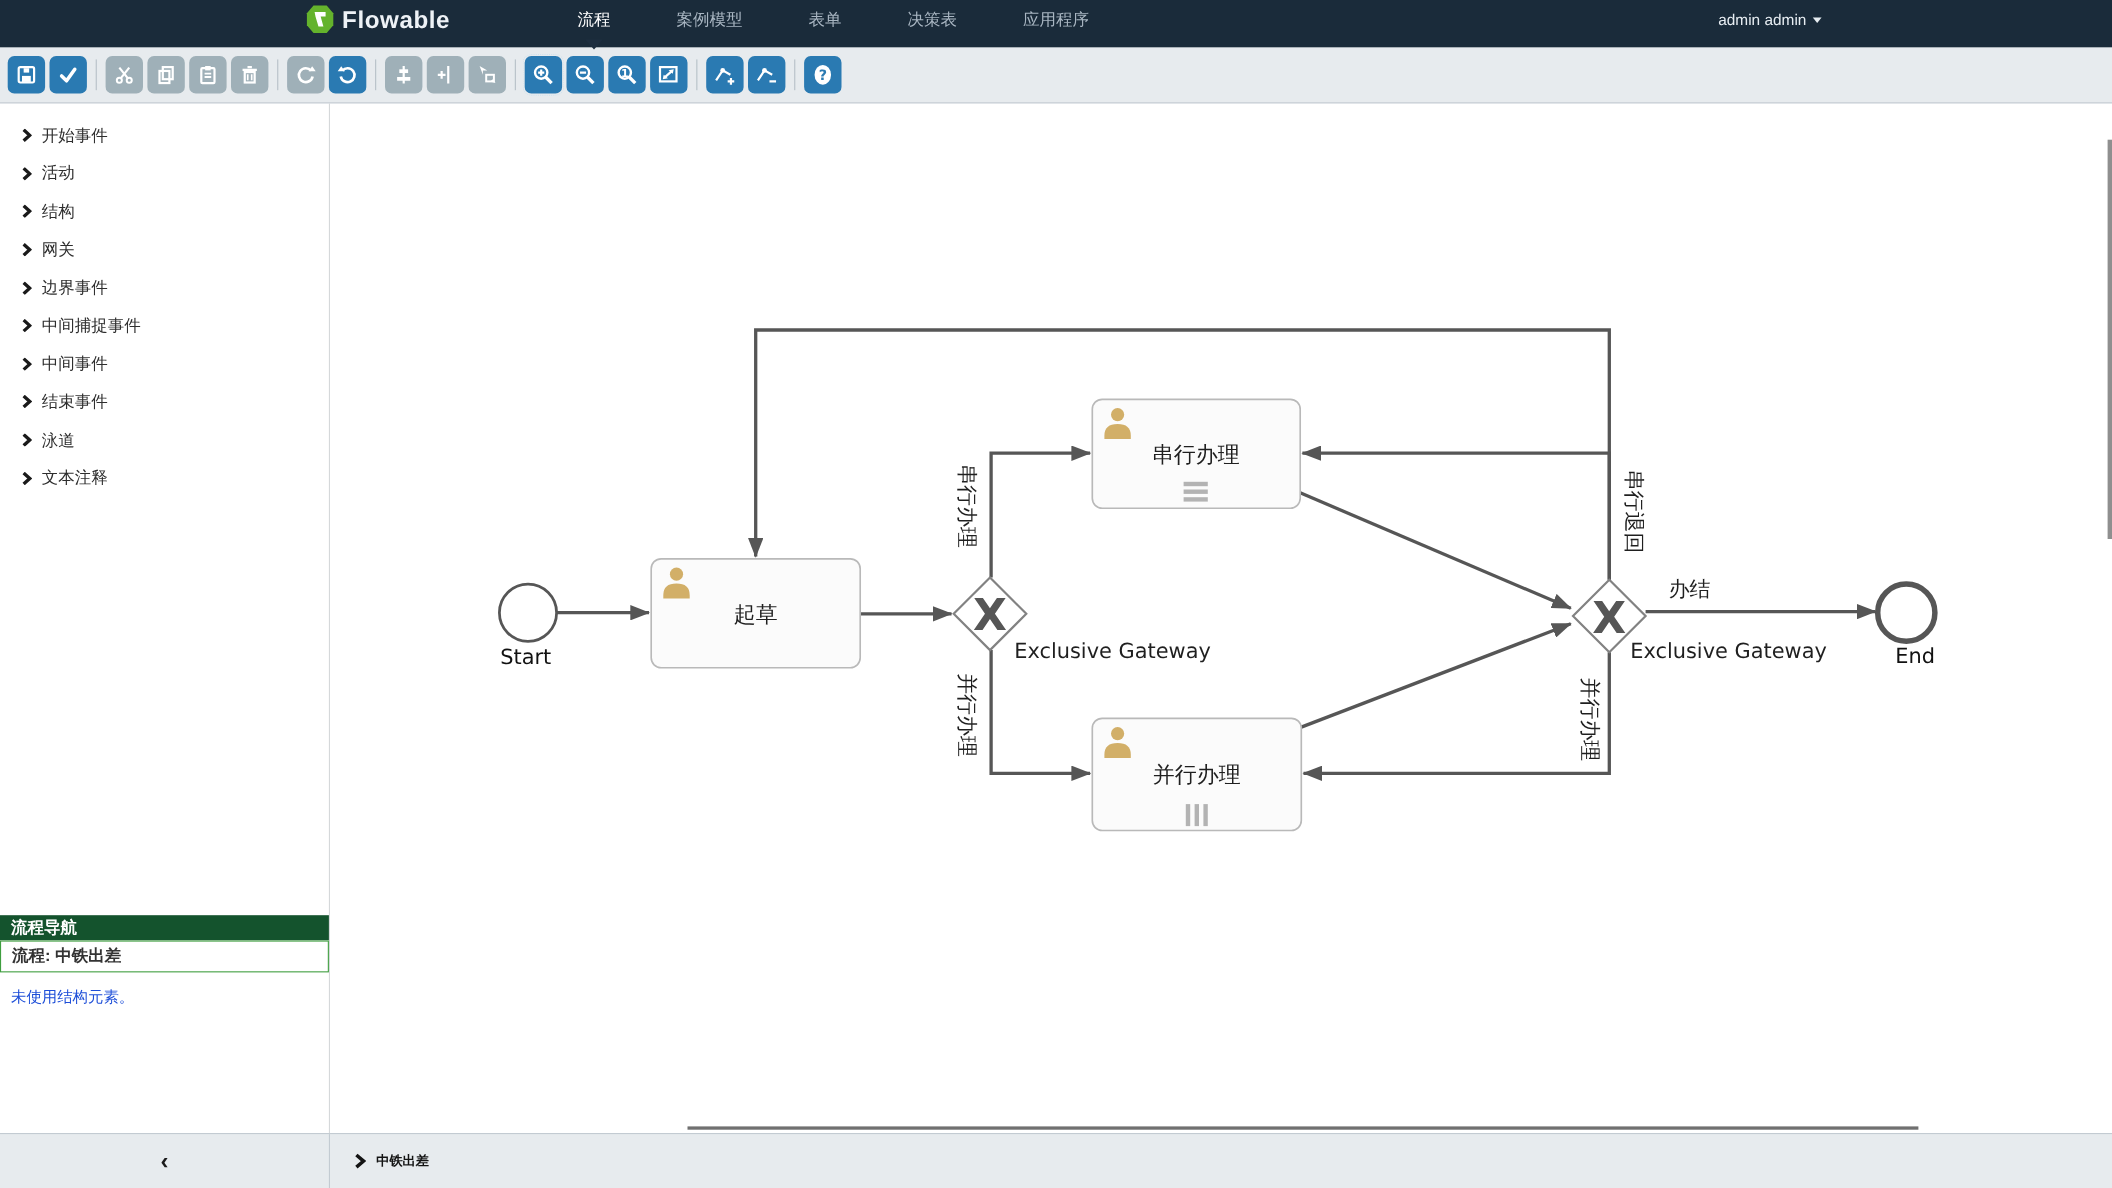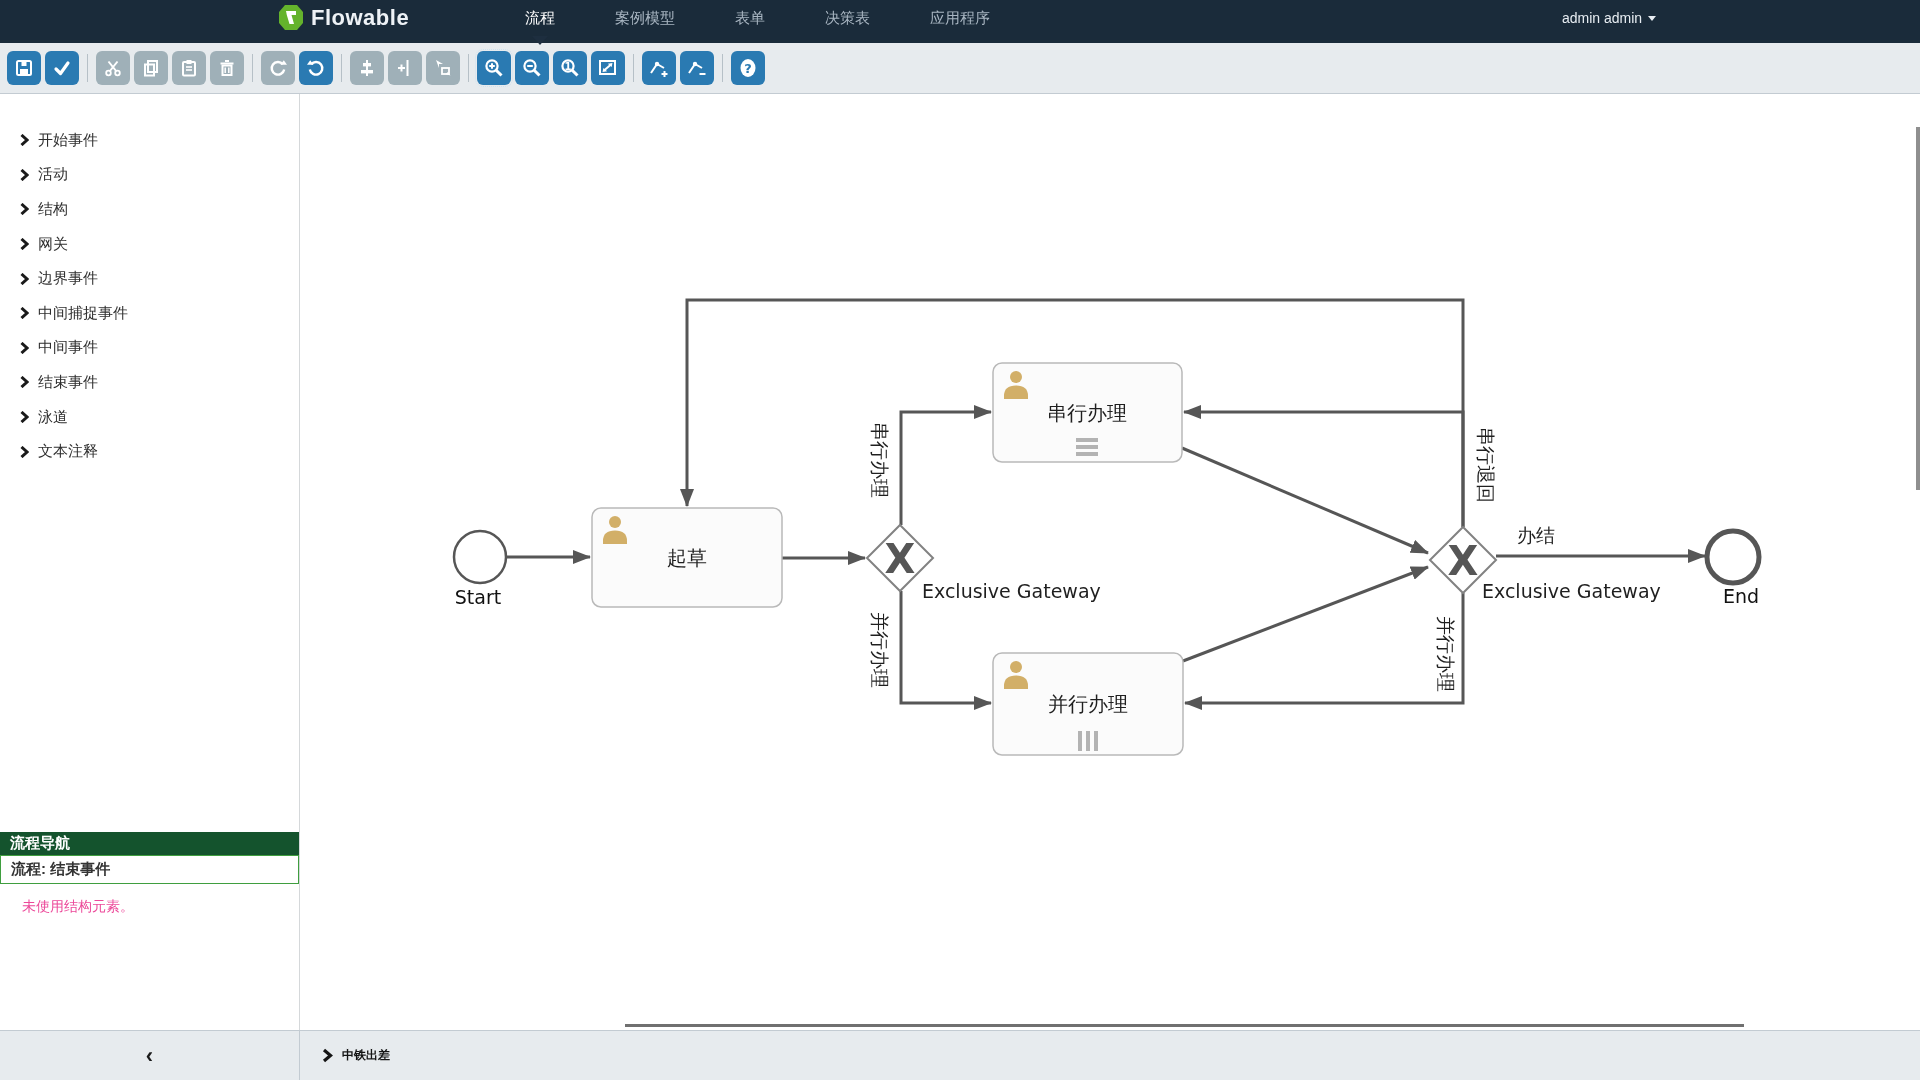--- a/index.html
+++ b/index.html
@@ -35,32 +35,32 @@
   .btn.focused { outline:1px dotted #cfe2ef; outline-offset:1px; }
   .tsep { width:1px; height:28px; background:#b6c0c7; margin:0 8px 0 4px; align-self:center; }
   .btn svg { display:block; }
   .btn-close { position:absolute; right:4px; top:44px; width:40px; height:36px;
     border-radius:6px; background:#2a7ab2; display:flex; align-items:center;
     justify-content:center; cursor:pointer; }
 
   
   .sidebar { position:absolute; left:0; top:94px; width:300px; bottom:50px;
     background:#fff; border-right:1px solid #d5d8da; z-index:10; }
-  .palette { padding-top:29px; }
+  .palette { padding-top:12px; }
   .palette-item { height:34.6px; display:flex; align-items:center; padding-left:20px;
     font-size:15px; color:#2e2e2e; cursor:pointer; }
   .palette-item svg { margin-right:9px; }
 
   
   .navigator { position:absolute; left:0; top:832px; width:299px; z-index:12; }
   .nav-header { background:#14532d; color:#fff; font-weight:bold; font-size:15px;
     padding:2px 10px 3px; height:23px; }
   .nav-current { border:1px solid #3f9e3f; background:#fff; color:#333;
     font-weight:bold; font-size:15px; padding:4px 10px; height:29px; cursor:pointer; }
-  .nav-note { padding:14px 22px; font-size:14px; color:#ec4899; }
+  .nav-note { padding:14px 10px; font-size:14px; color:#1d4ed8; }
 
   
   .bottom-bar { position:absolute; left:0; bottom:0; width:100%; height:50px;
     background:#e7ebee; border-top:1px solid #c3cbd2; display:flex; z-index:25; }
   .bottom-left { width:300px; border-right:1px solid #c3cbd2; display:flex;
     align-items:center; justify-content:center; }
   .collapse-glyph { font-size:22px; font-weight:bold; color:#1a1a1a; cursor:pointer; }
   .bottom-main { flex:1; display:flex; align-items:center; padding-left:22px; }
   .crumb-text { margin-left:9px; font-size:12px; font-weight:bold; color:#141414; }
 
@@ -335,21 +335,21 @@
           <svg width="9" height="12" viewBox="0 0 9 12">
             <polyline points="1.5,1 7,6 1.5,11" fill="none" stroke="#1a1a1a" stroke-width="3"></polyline>
           </svg>
           <span>文本注释</span>
         </div>
       </div>
   </div>
 
   <div class="navigator">
     <div class="nav-header">流程导航</div>
-    <div class="nav-current">流程: 结束事件</div>
+    <div class="nav-current">流程: 中铁出差</div>
     <div class="nav-note">未使用结构元素。</div>
   </div>
 
   <div class="canvas">
     <svg width="1620" height="936" viewBox="0 0 1620 936">
       <defs>
         <marker id="arrow" markerUnits="userSpaceOnUse" markerWidth="18" markerHeight="14" refX="17" refY="7" orient="auto">
           <path d="M0,0 L18,7 L0,14 Z" fill="#565656"></path>
         </marker>
       </defs>

